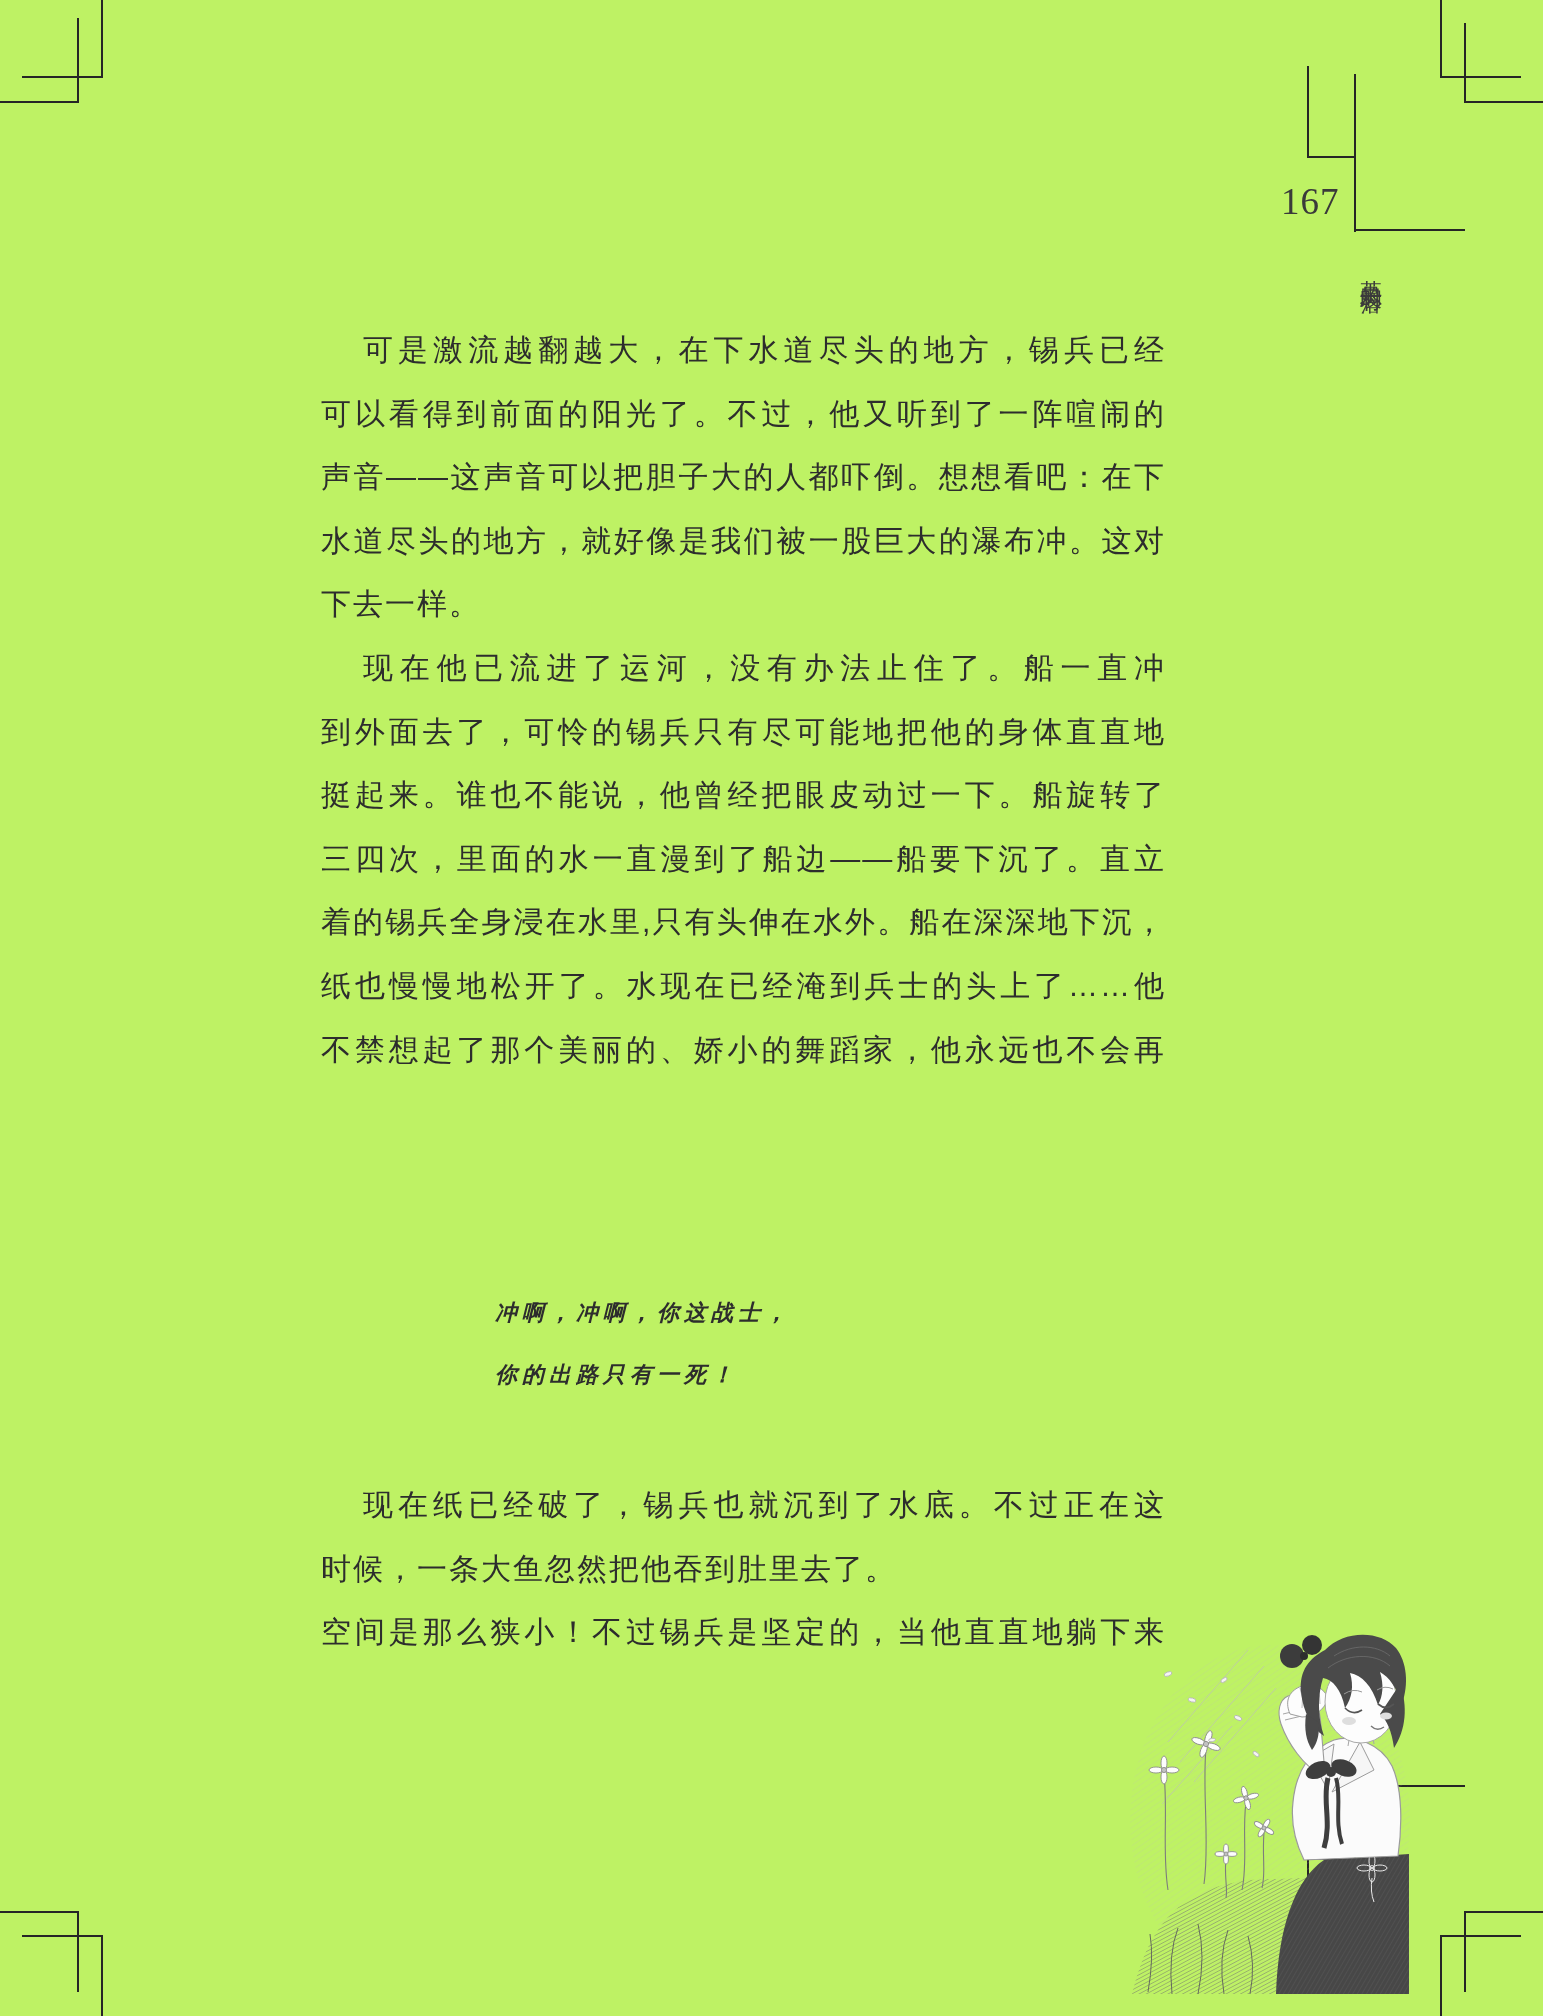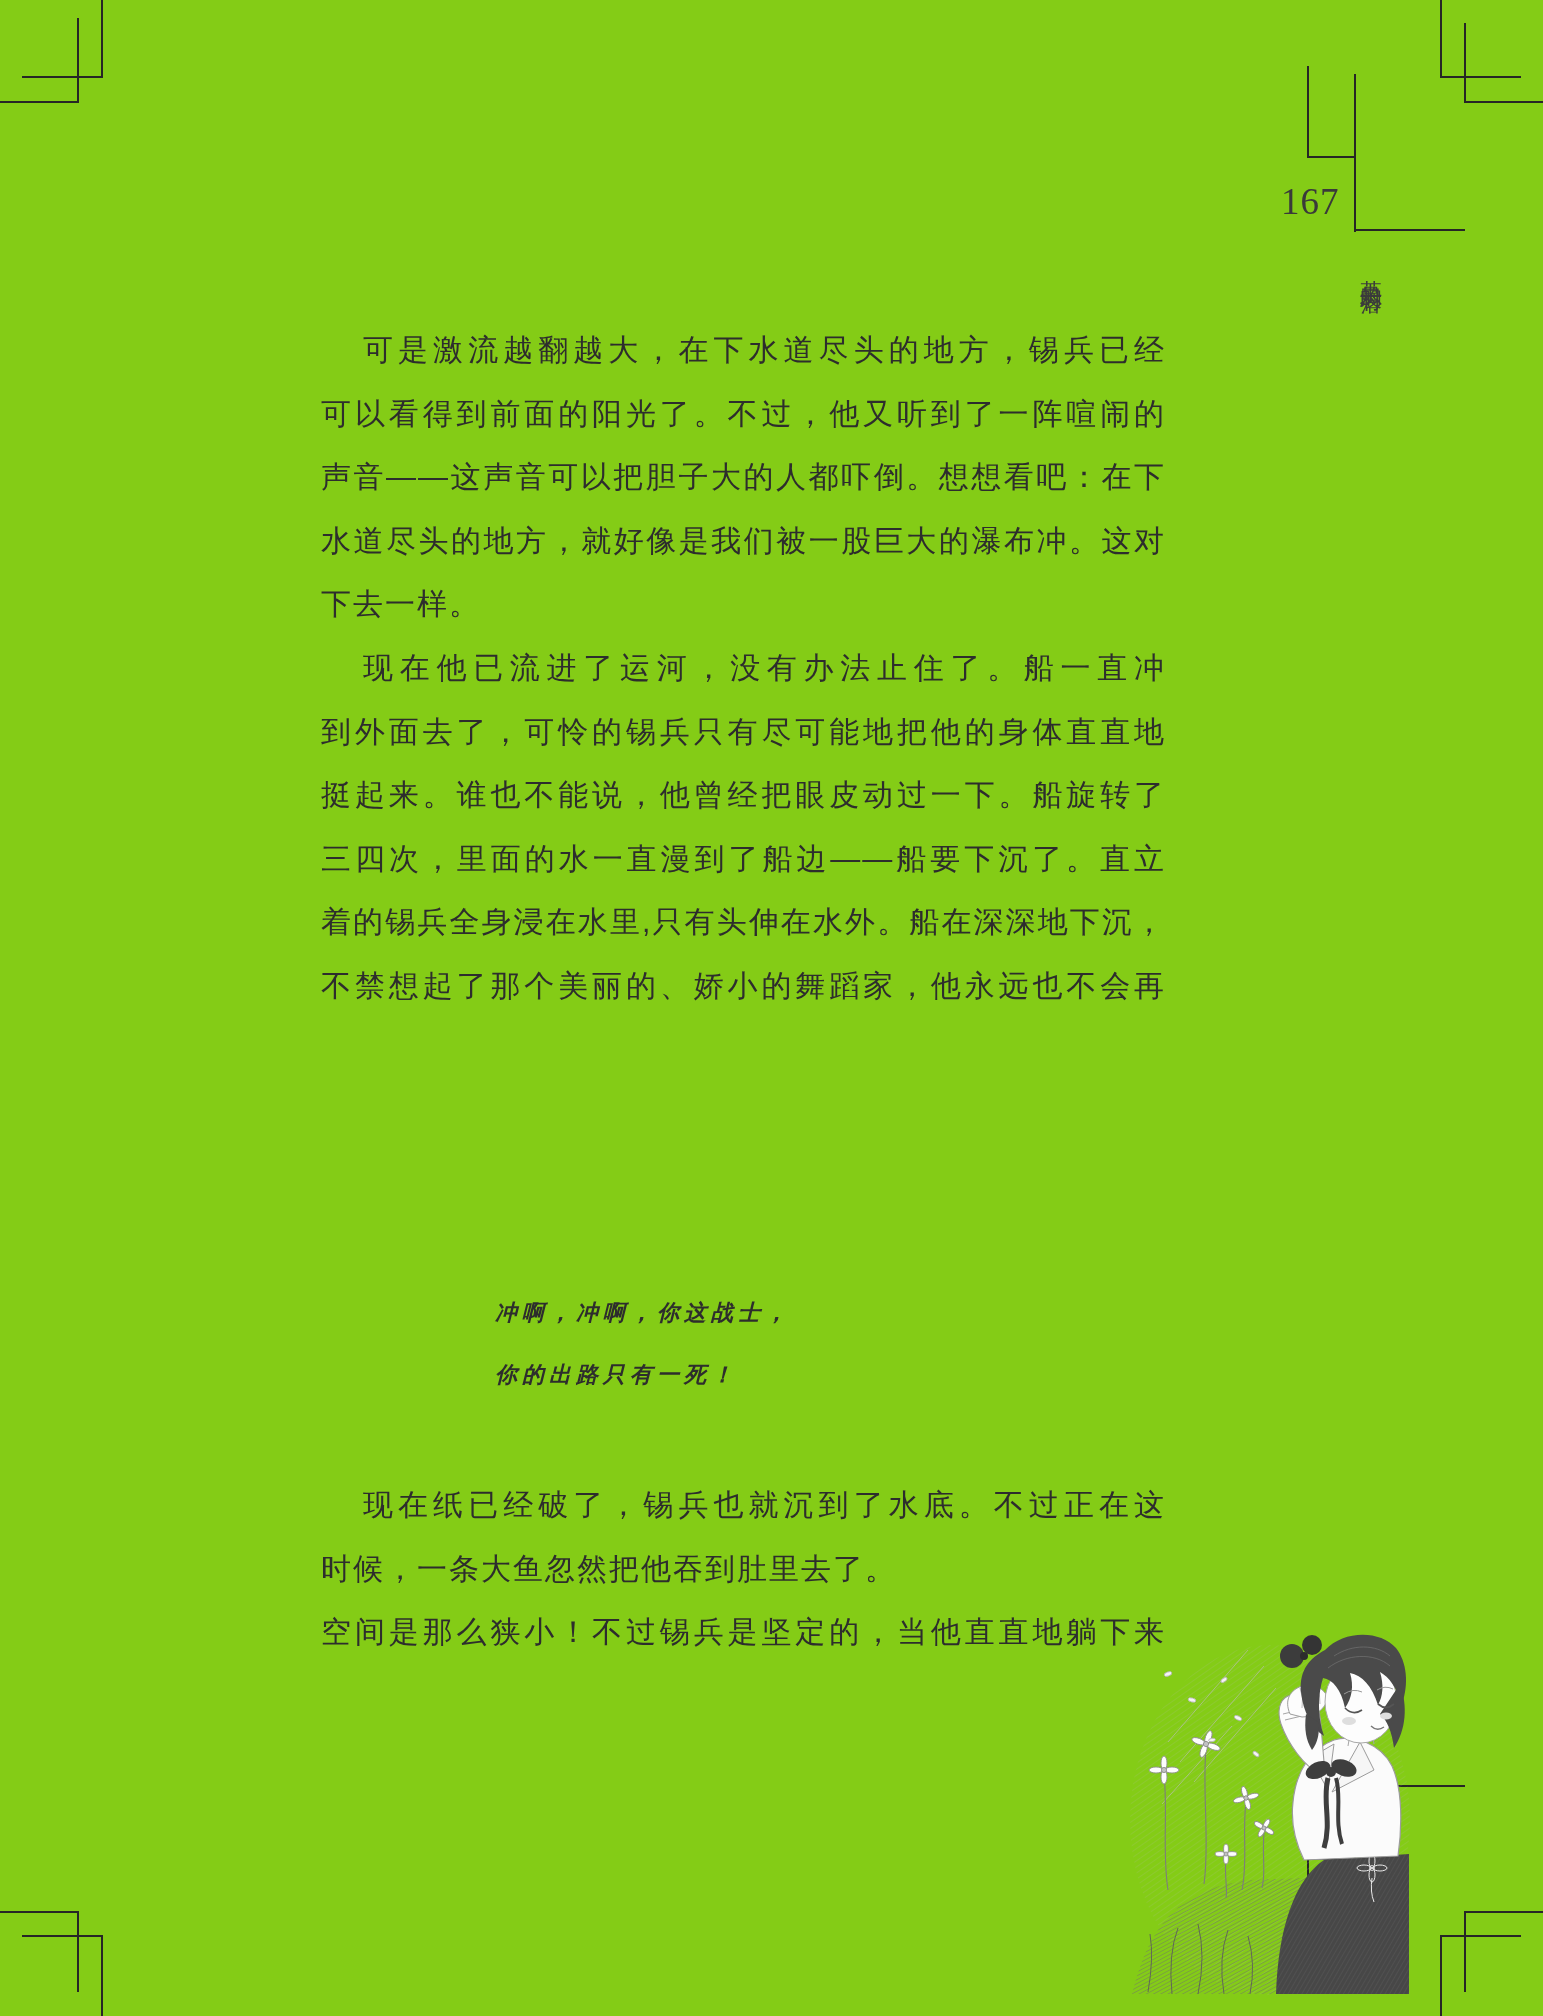--- a/index.html
+++ b/index.html
@@ -1,20 +1,20 @@
 <!DOCTYPE html>
 <html><head>
 <meta charset="utf-8">
 <style>
   html,body { margin:0; padding:0; background:#e8e8e8; }
   .sheet {
     position:relative;
     width:1543px; height:2016px;
     margin:0 auto;
-    background:#84cc16;
+    background:#bef264;
     overflow:hidden;
     font-family:"Liberation Sans","DejaVu Sans",sans-serif;
     color:#2e2e2e;
   }
   
   .mark { position:absolute; background:#262626; z-index:1; }
 
   
   .page-number {
     position:absolute; left:1281px; top:180px;
@@ -105,20 +105,21 @@
       <div class="line indent">可是激流越翻越大，在下水道尽头的地方，锡兵已经</div>
       <div class="line">可以看得到前面的阳光了。不过，他又听到了一阵喧闹的</div>
       <div class="line">声音——这声音可以把胆子大的人都吓倒。想想看吧：在下</div>
       <div class="line">水道尽头的地方，就好像是我们被一股巨大的瀑布冲。这对</div>
       <div class="line short">下去一样。</div>
       <div class="line indent">现在他已流进了运河，没有办法止住了。船一直冲</div>
       <div class="line">到外面去了，可怜的锡兵只有尽可能地把他的身体直直地</div>
       <div class="line">挺起来。谁也不能说，他曾经把眼皮动过一下。船旋转了</div>
       <div class="line">三四次，里面的水一直漫到了船边——船要下沉了。直立</div>
       <div class="line">着的锡兵全身浸在水里,只有头伸在水外。船在深深地下沉，</div>
+      <div class="line">纸也慢慢地松开了。水现在已经淹到兵士的头上了……他</div>
       <div class="line">不禁想起了那个美丽的、娇小的舞蹈家，他永远也不会再</div>
     </div>
 
   <div class="verse-block" id="verse-block">
       <div class="verse-line">冲啊，冲啊，你这战士，</div>
       <div class="verse-line">你的出路只有一死！</div>
     </div>
 
   <div class="text-block" id="tail-block">
       <div class="line indent">现在纸已经破了，锡兵也就沉到了水底。不过正在这</div>

